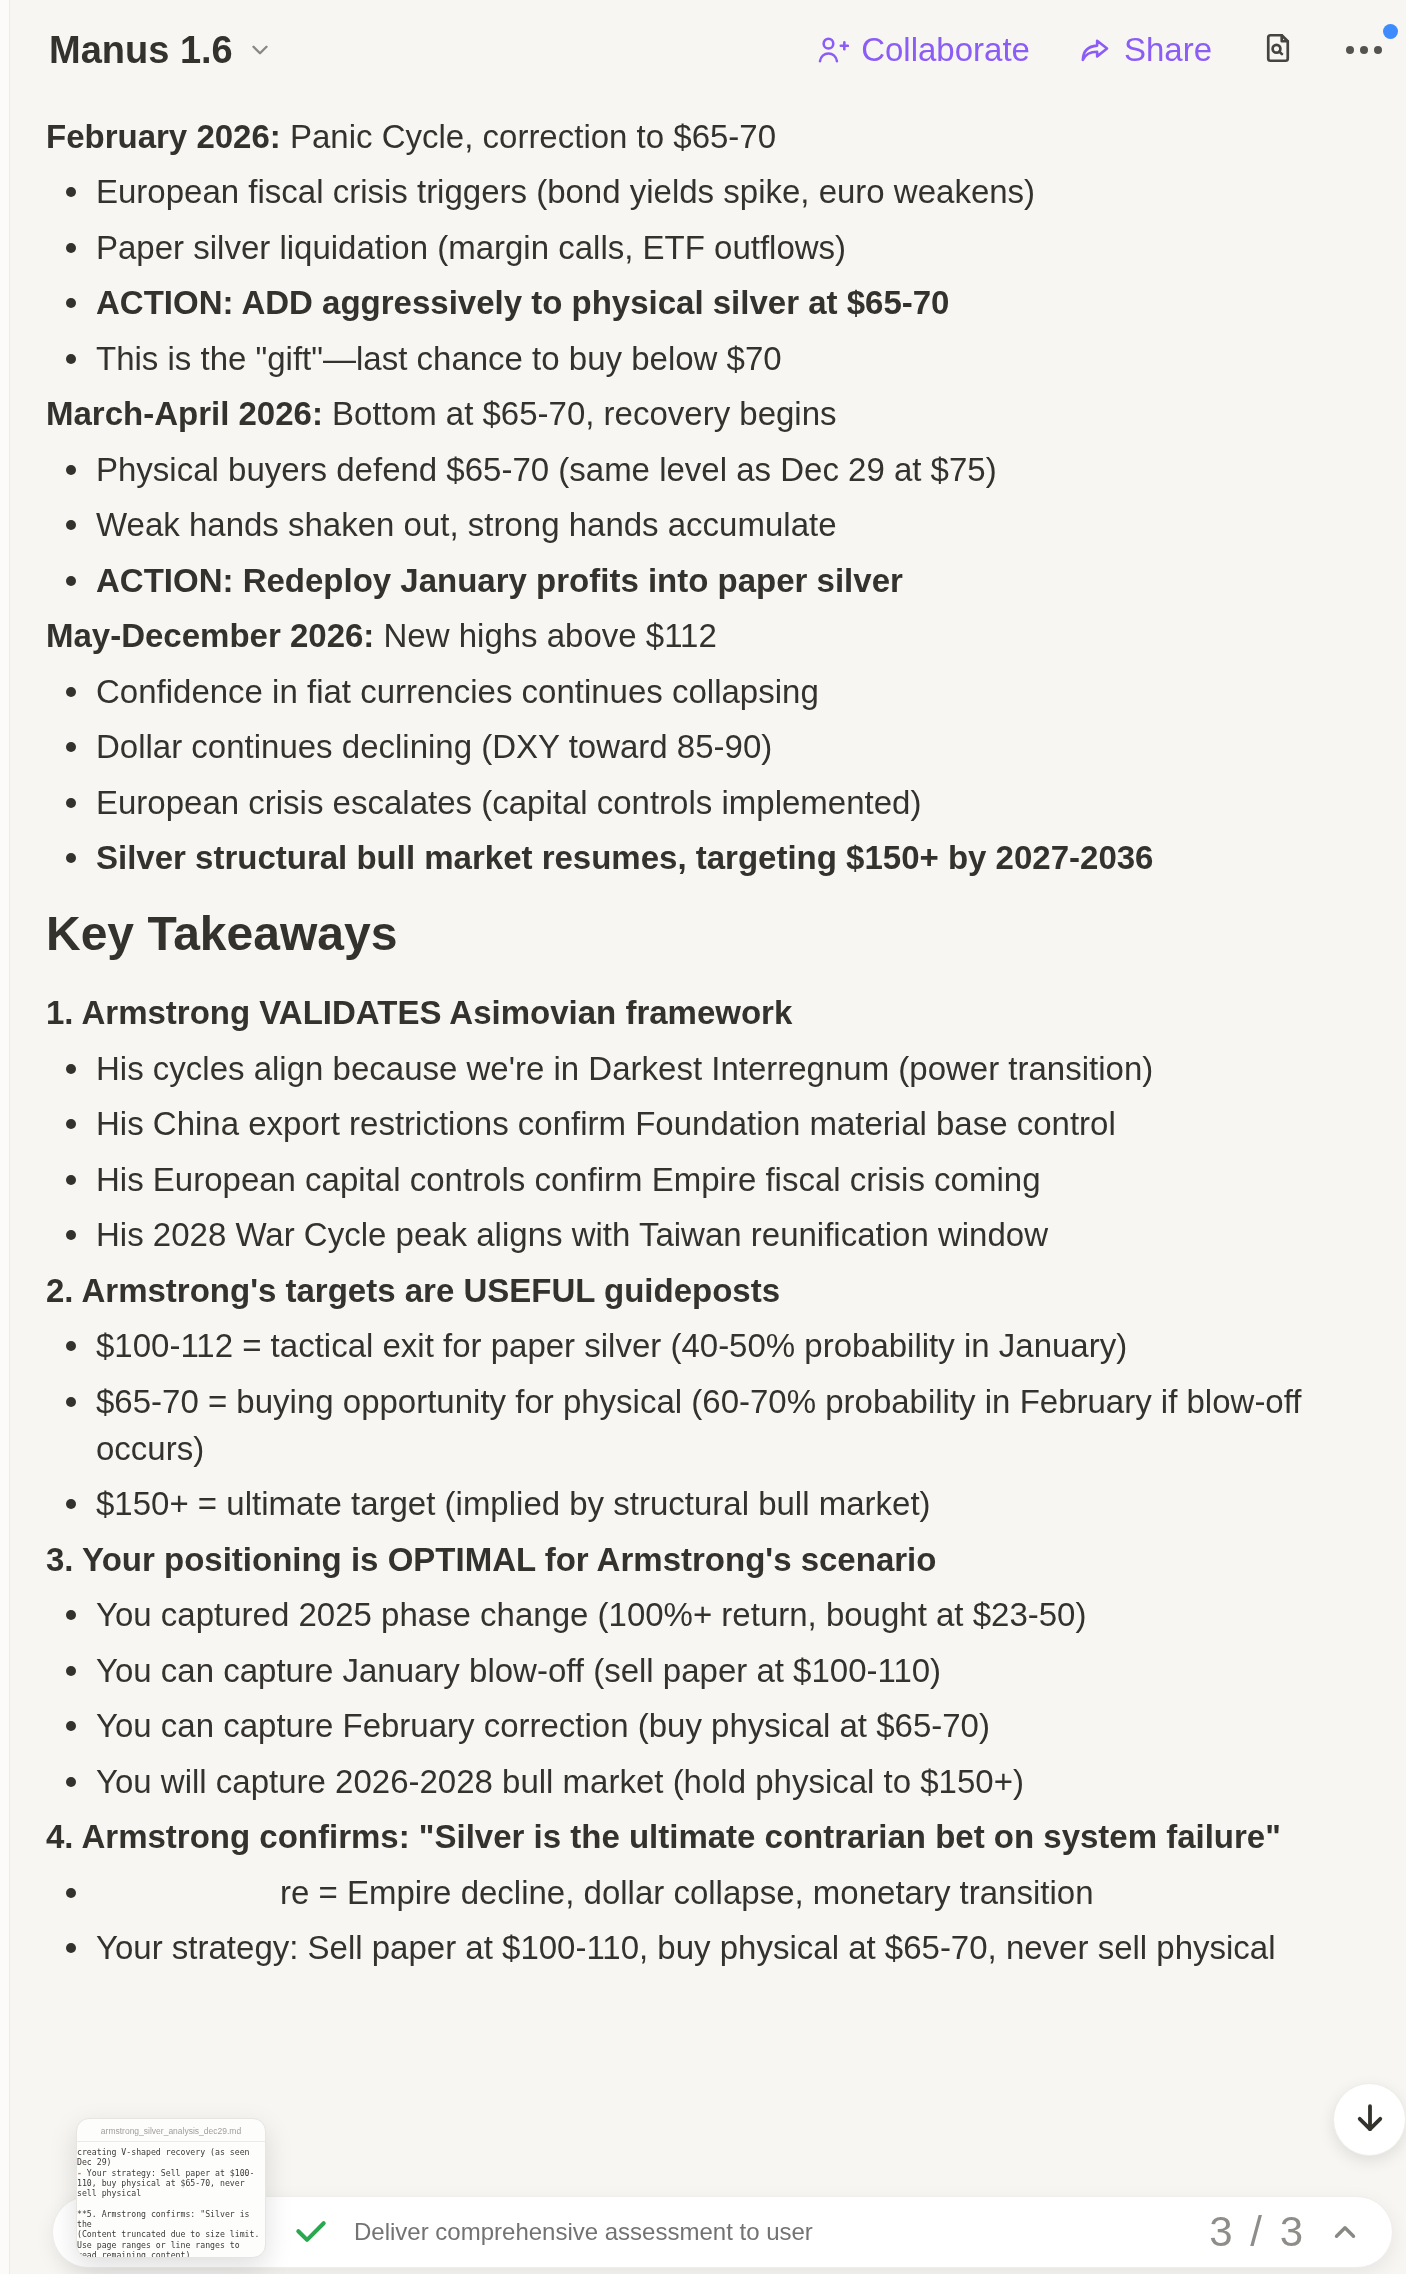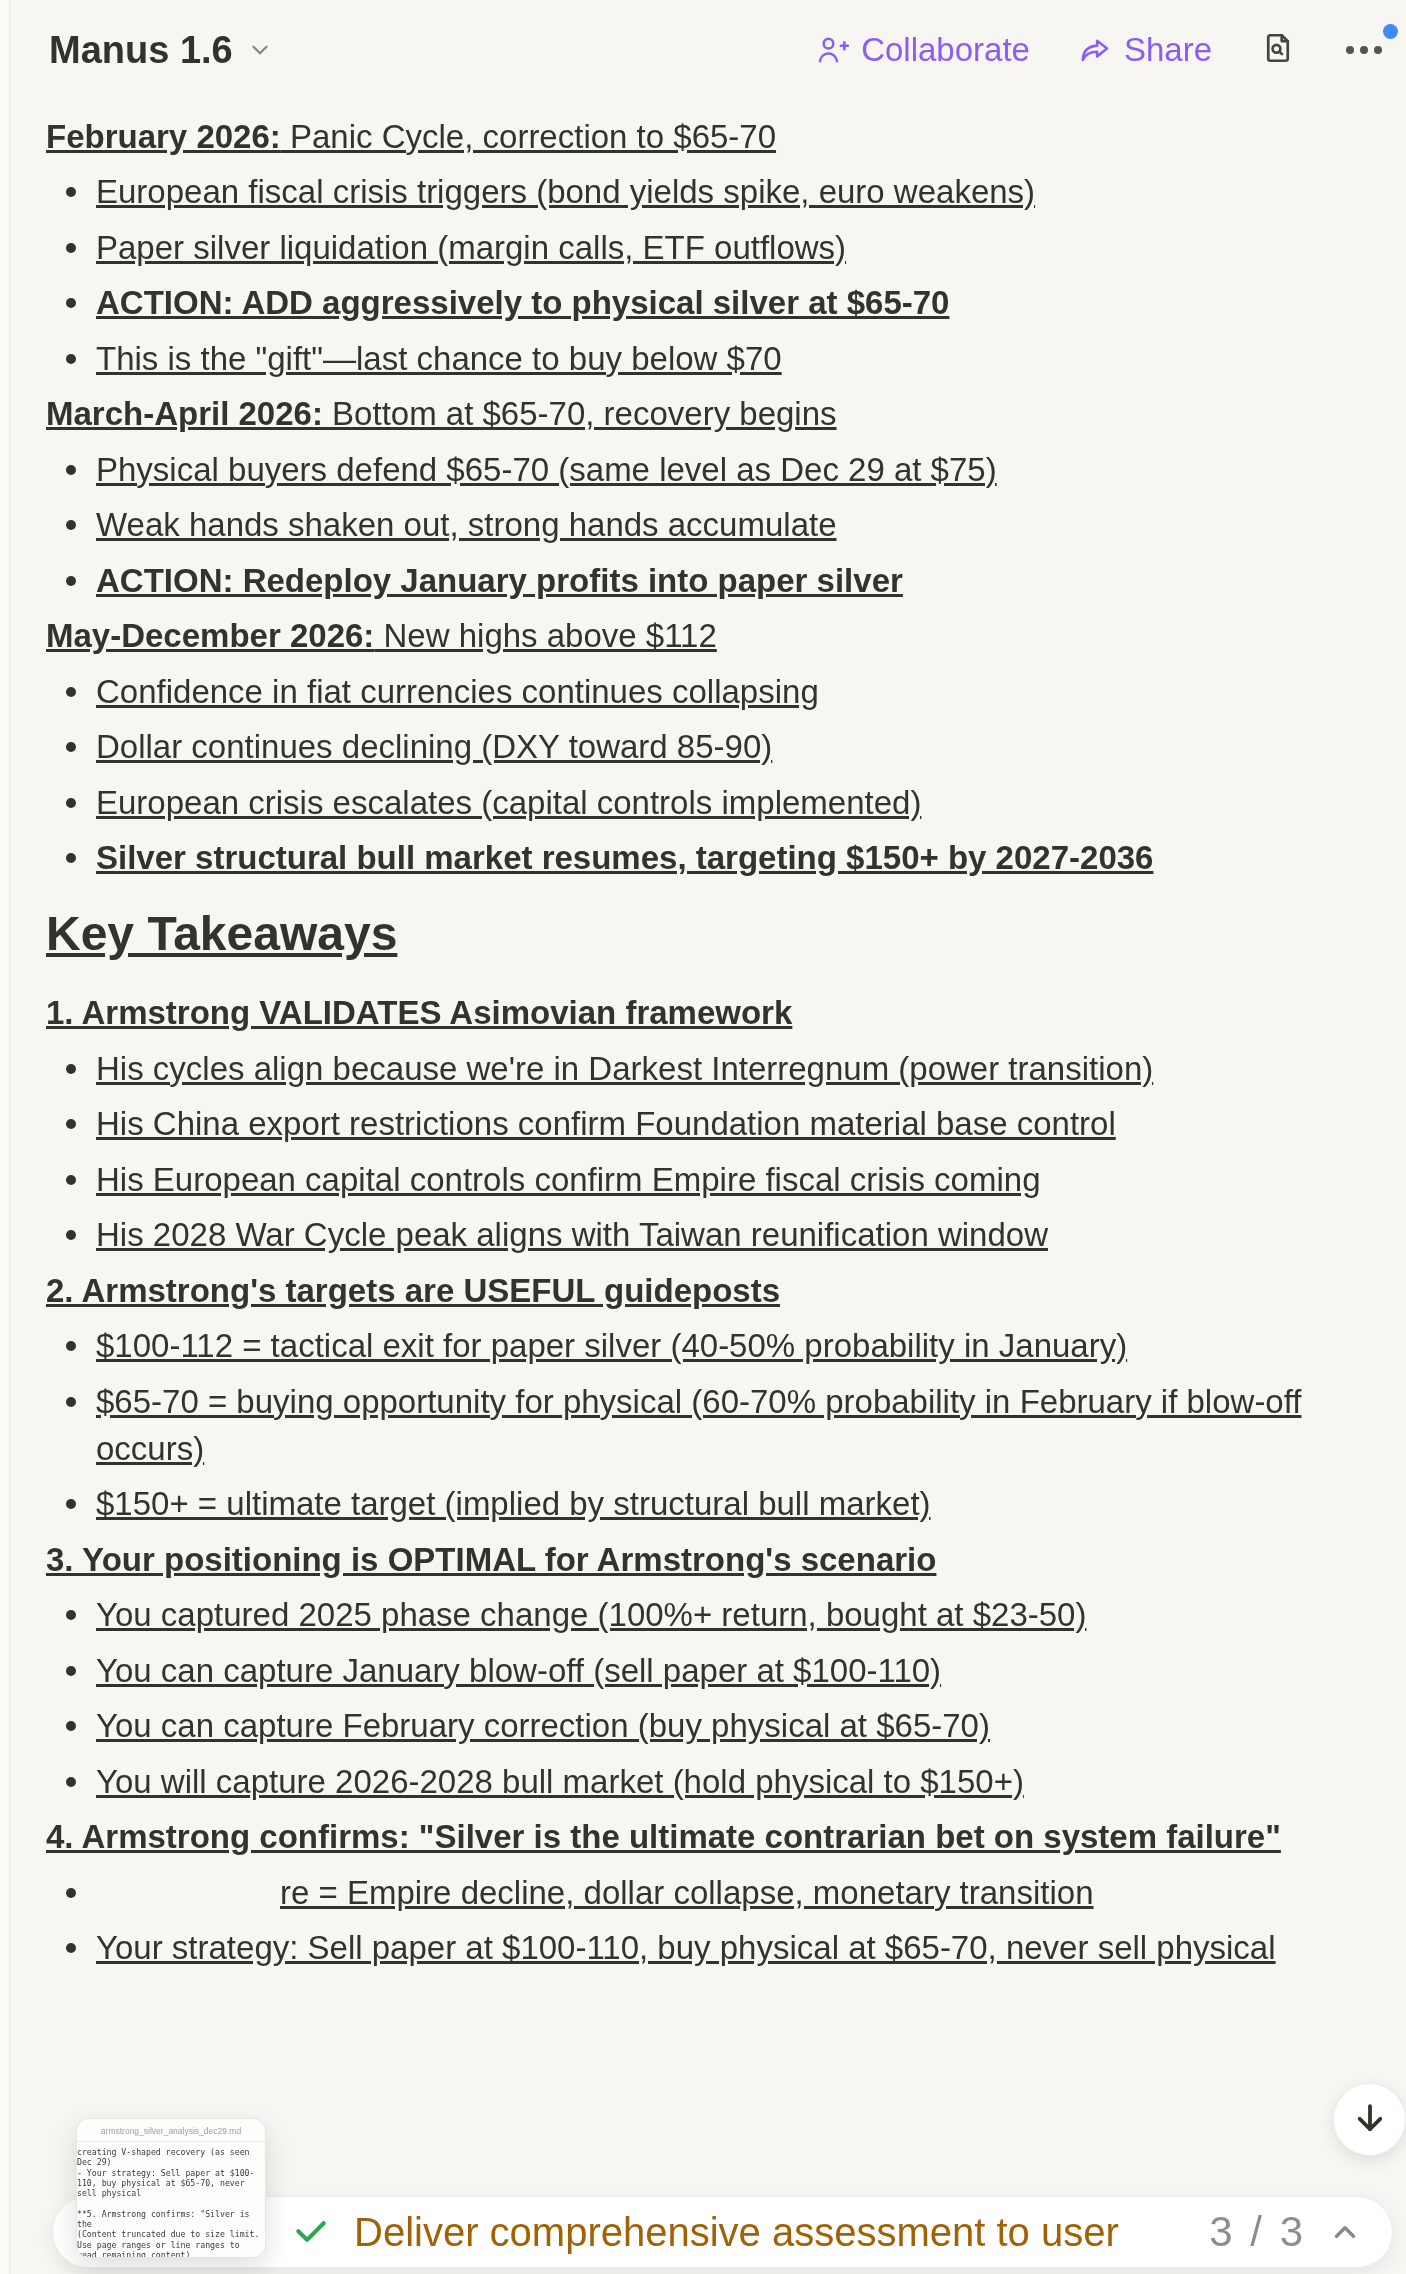--- a/index.html
+++ b/index.html
@@ -14,35 +14,35 @@
   .app-title{display:flex;align-items:center;gap:14px;font-size:38px;font-weight:600;color:#34322d;cursor:pointer;}
   .app-title svg{display:block;}
   .header-actions{display:flex;align-items:center;gap:48px;}
   .h-btn{display:flex;align-items:center;gap:12px;font-size:33px;font-weight:500;color:#8b5cf6;cursor:pointer;}
   .h-btn svg{display:block;}
   .icon-btn{position:relative;display:flex;align-items:center;justify-content:center;cursor:pointer;color:#45443f;}
   .dots{display:flex;gap:6px;align-items:center;padding:6px 2px;}
   .dots i{width:8px;height:8px;border-radius:50%;background:#55534e;}
   .notif-dot{position:absolute;top:-16px;right:-14px;width:15px;height:15px;border-radius:50%;}
   
-  .doc{position:absolute;left:0;top:94px;right:0;padding:10px 46px 0 46px;box-sizing:border-box;z-index:1;text-decoration:underline;}
+  .doc{position:absolute;left:0;top:94px;right:0;padding:10px 46px 0 46px;box-sizing:border-box;z-index:1;}
   .sec-h{font-size:33px;line-height:47px;margin:8.5px 0;font-weight:700;}
   .sec-h .rest{font-weight:400;}
   .doc ul{list-style:none;margin:0;padding:0 0 0 50px;}
   .doc li{position:relative;font-size:33px;line-height:47px;margin:8.5px 0;}
   .doc li::before{content:"";position:absolute;left:-30px;top:19px;width:10px;height:10px;border-radius:50%;background:#34322d;}
   .doc li.b{font-weight:700;}
   .doc-h1{font-size:48px;line-height:62px;font-weight:700;margin:22px 0 24px 0;}
   
   .task-bar{position:absolute;left:52px;top:2196px;width:1341px;height:72px;box-sizing:border-box;
     background:#ffffff;border-radius:37px;border:1px solid #efeeea;
     box-shadow:0 6px 20px rgba(0,0,0,0.07);
     display:flex;align-items:center;padding:0 30px 0 239px;z-index:5;cursor:pointer;}
   .task-bar .check{display:flex;align-items:center;margin-right:24px;}
-  .task-label{font-size:40px;color:#a16207;flex:1;white-space:nowrap;overflow:hidden;}
+  .task-label{font-size:24px;color:#737373;flex:1;white-space:nowrap;overflow:hidden;}
   .task-progress{font-size:42px;color:#8f8d89;letter-spacing:3px;margin-right:22px;white-space:nowrap;}
   .task-chevron{display:flex;align-items:center;color:#8a8884;}
   
   .file-preview{position:absolute;left:76px;top:2118px;width:190px;height:140px;box-sizing:border-box;
     background:#fdfdfc;border:1px solid #e7e5e1;border-radius:13px;
     box-shadow:0 10px 28px rgba(0,0,0,0.13);z-index:6;overflow:hidden;}
   .fp-title{font-size:8.5px;color:#a09e99;text-align:center;padding:7px 6px 5px 6px;border-bottom:1px solid #eceae6;
     white-space:nowrap;overflow:hidden;text-overflow:ellipsis;}
   .fp-body{padding:5px 0;font-family:"DejaVu Sans Mono","Liberation Mono",monospace;font-size:8.2px;line-height:10.3px;color:#3c3a36;}
   .fp-line{white-space:nowrap;overflow:hidden;min-height:10.3px;}

